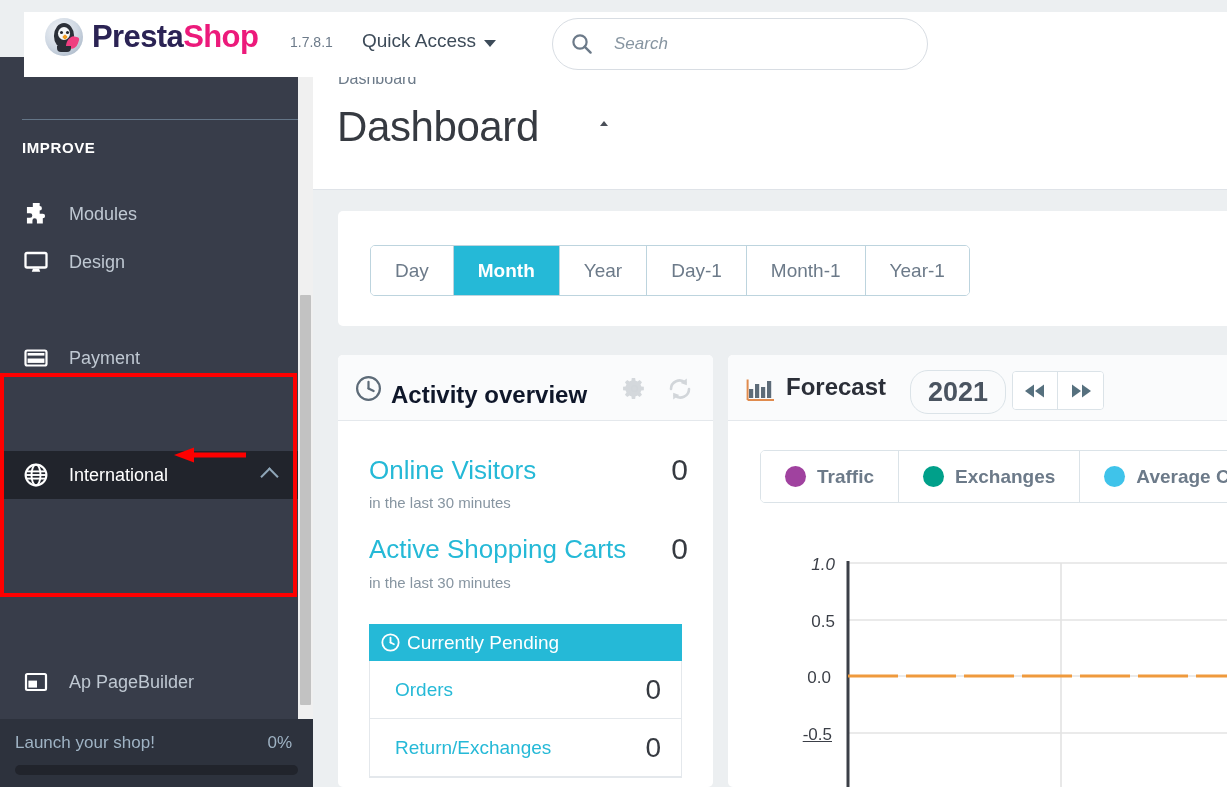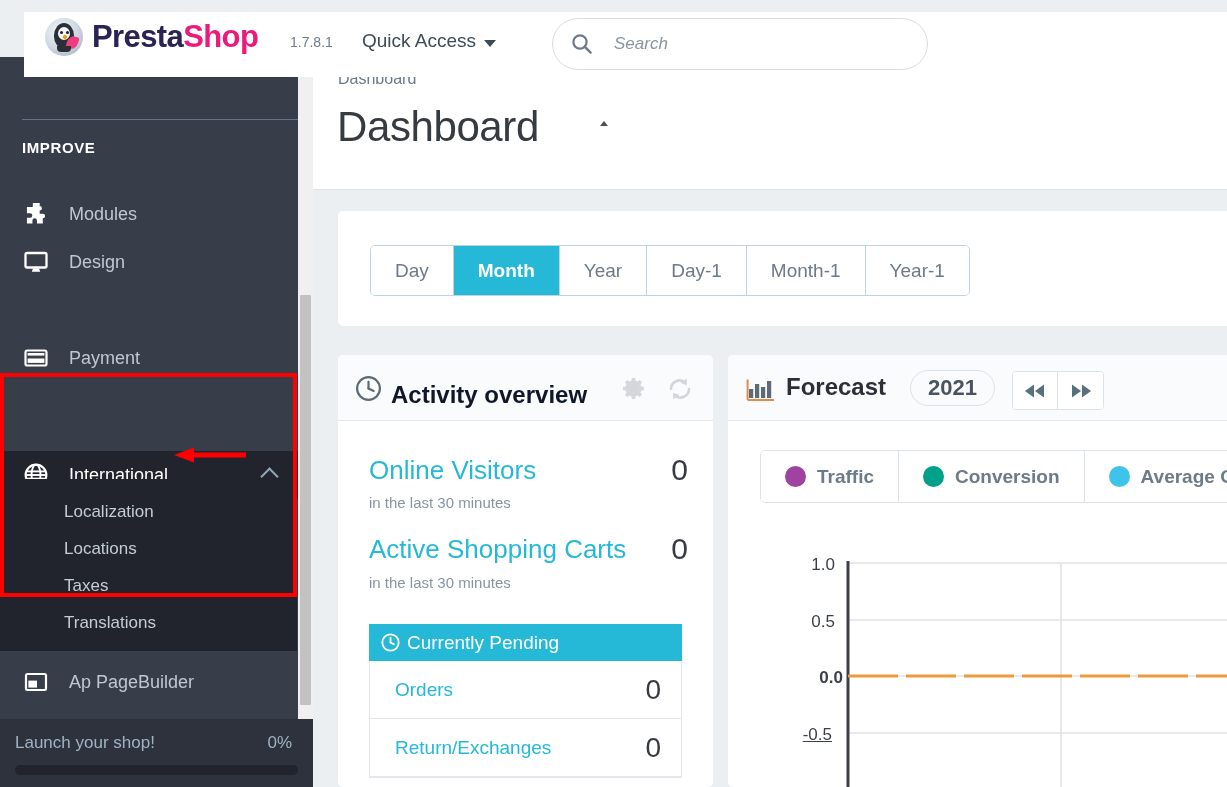--- a/index.html
+++ b/index.html
@@ -239,24 +239,24 @@
   #forecast-head {
     position: absolute; left: 0; top: 0; width: 620px; height: 66px;
     background: #fafbfc; border-bottom: 1px solid #e4e8ec;
   }
   #forecast-chart-icon { position: absolute; left: 18px; top: 22px; }
   #forecast-title {
     position: absolute; left: 58px; top: 18px;
     font-size: 24px; color: #2b2f38; font-weight: bold; white-space: nowrap;
   }
   #forecast-year {
-    position: absolute; left: 182px; top: 15px; height: 36px;
+    position: absolute; left: 182px; top: 15px; height: 44px;
     padding: 0 17px; display: flex; align-items: center;
     border: 1px solid #dbe3e8; border-radius: 18px;
-    font-size: 22px; font-weight: bold; color: #4a5460; cursor: pointer;
+    font-size: 27px; font-weight: bold; color: #4a5460; cursor: pointer;
   }
   #forecast-navs {
     position: absolute; left: 284px; top: 16px; display: flex;
     border: 1px solid #dbe3e8; border-radius: 4px; overflow: hidden;
   }
   .fc-nav {
     width: 45px; height: 37px; display: flex; align-items: center; justify-content: center;
     background: #fff; border-right: 1px solid #dbe3e8; cursor: pointer;
   }
   .fc-nav:last-child { border-right: none; }
@@ -349,26 +349,20 @@
       <circle cx="13" cy="13" r="10.4" fill="none" stroke="#fff" stroke-width="2.1"></circle>
       <ellipse cx="13" cy="13" rx="4.5" ry="10.4" fill="none" stroke="#fff" stroke-width="1.9"></ellipse>
       <line x1="3" y1="9.4" x2="23" y2="9.4" stroke="#fff" stroke-width="1.9"></line>
       <line x1="3" y1="16.6" x2="23" y2="16.6" stroke="#fff" stroke-width="1.9"></line>
       <line x1="2.6" y1="13" x2="23.4" y2="13" stroke="#fff" stroke-width="1.9"></line>
     </svg>
     <span>International</span>
     <span class="chev"></span>
   </div>
 
-  <div id="submenu">
-    <div class="sub-item" style="top:14px;"><span>Localization</span></div>
-    <div class="sub-item" style="top:51px;"><span>Locations</span></div>
-    <div class="sub-item" style="top:88px;"><span>Taxes</span></div>
-    <div class="sub-item" style="top:125px;"><span>Translations</span></div>
-  </div>
 
   <div class="nav-item" style="top:601px;">
     <svg class="nav-ico" viewBox="0 0 26 26">
       <rect x="3" y="5" width="20" height="16" rx="1.4" fill="none" stroke="#fff" stroke-width="2.2"></rect>
       <rect x="5.4" y="11.6" width="8.6" height="7" fill="#fff"></rect>
     </svg>
     <span>Ap PageBuilder</span>
   </div>
 
   <div class="nav-item" style="top:649px;">
@@ -494,32 +488,32 @@
     </div>
   </div>
 
   <div id="legend-row">
     <div class="legend-btn">
       <span class="legend-dot" style="background:#a0429f;"></span>
       <span>Traffic</span>
     </div>
     <div class="legend-btn">
       <span class="legend-dot" style="background:#00a08a;"></span>
-      <span>Conversion</span>
+      <span>Exchanges</span>
     </div>
     <div class="legend-btn">
       <span class="legend-dot" style="background:#3fc3ea;"></span>
       <span>Average Cart</span>
     </div>
   </div>
 
   <div id="chart-area">
-    <div class="y-tick" style="top:25px;  left:55px;">1.0</div>
+    <div class="y-tick" style="top:25px;  left:55px;font-style:italic;">1.0</div>
     <div class="y-tick" style="top:82px;  left:55px;">0.5</div>
-    <div class="y-tick" style="top:138px; left:63px;font-weight:bold;">0.0</div>
+    <div class="y-tick" style="top:138px; left:51px;">0.0</div>
     <div class="y-tick" style="top:195px; left:52px;text-decoration:underline;">-0.5</div>
 
     <svg width="620" height="257" viewBox="0 0 620 257" style="position:absolute;left:0;top:0;">
       <line x1="121" y1="33" x2="620" y2="33" stroke="#e3e3e3" stroke-width="1.6"></line>
       <line x1="121" y1="90" x2="620" y2="90" stroke="#e3e3e3" stroke-width="1.6"></line>
       <line x1="121" y1="146" x2="620" y2="146" stroke="#e3e3e3" stroke-width="1.6"></line>
       <line x1="121" y1="203" x2="620" y2="203" stroke="#e3e3e3" stroke-width="1.6"></line>
 
       <line x1="333" y1="33" x2="333" y2="257" stroke="#e3e3e3" stroke-width="1.6"></line>
       <line x1="512" y1="33" x2="512" y2="257" stroke="#e3e3e3" stroke-width="1.6"></line>

